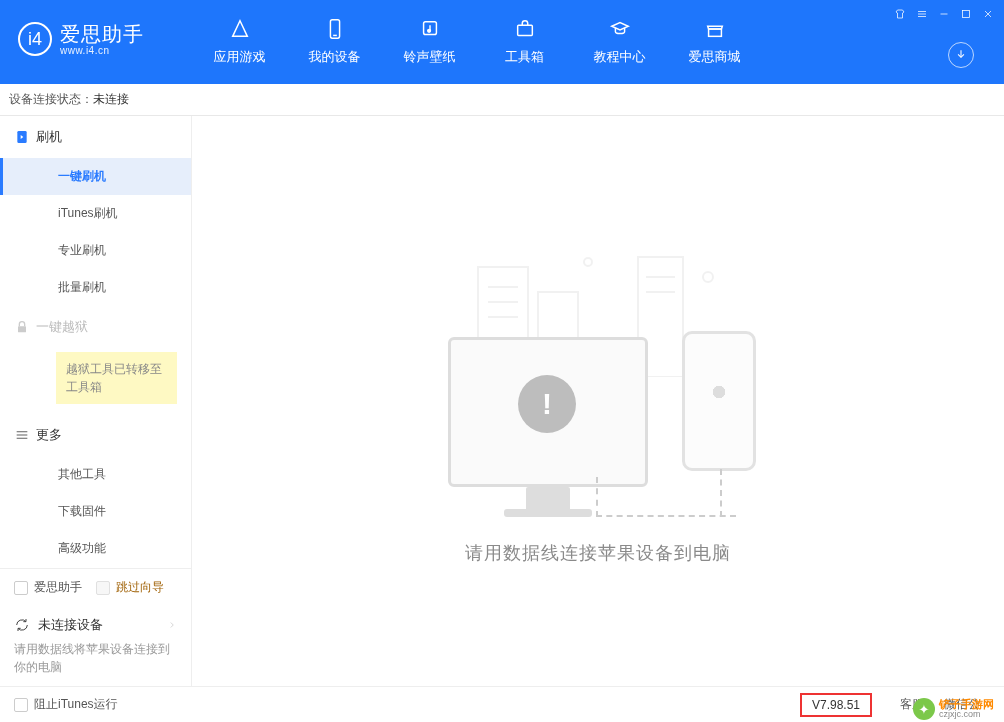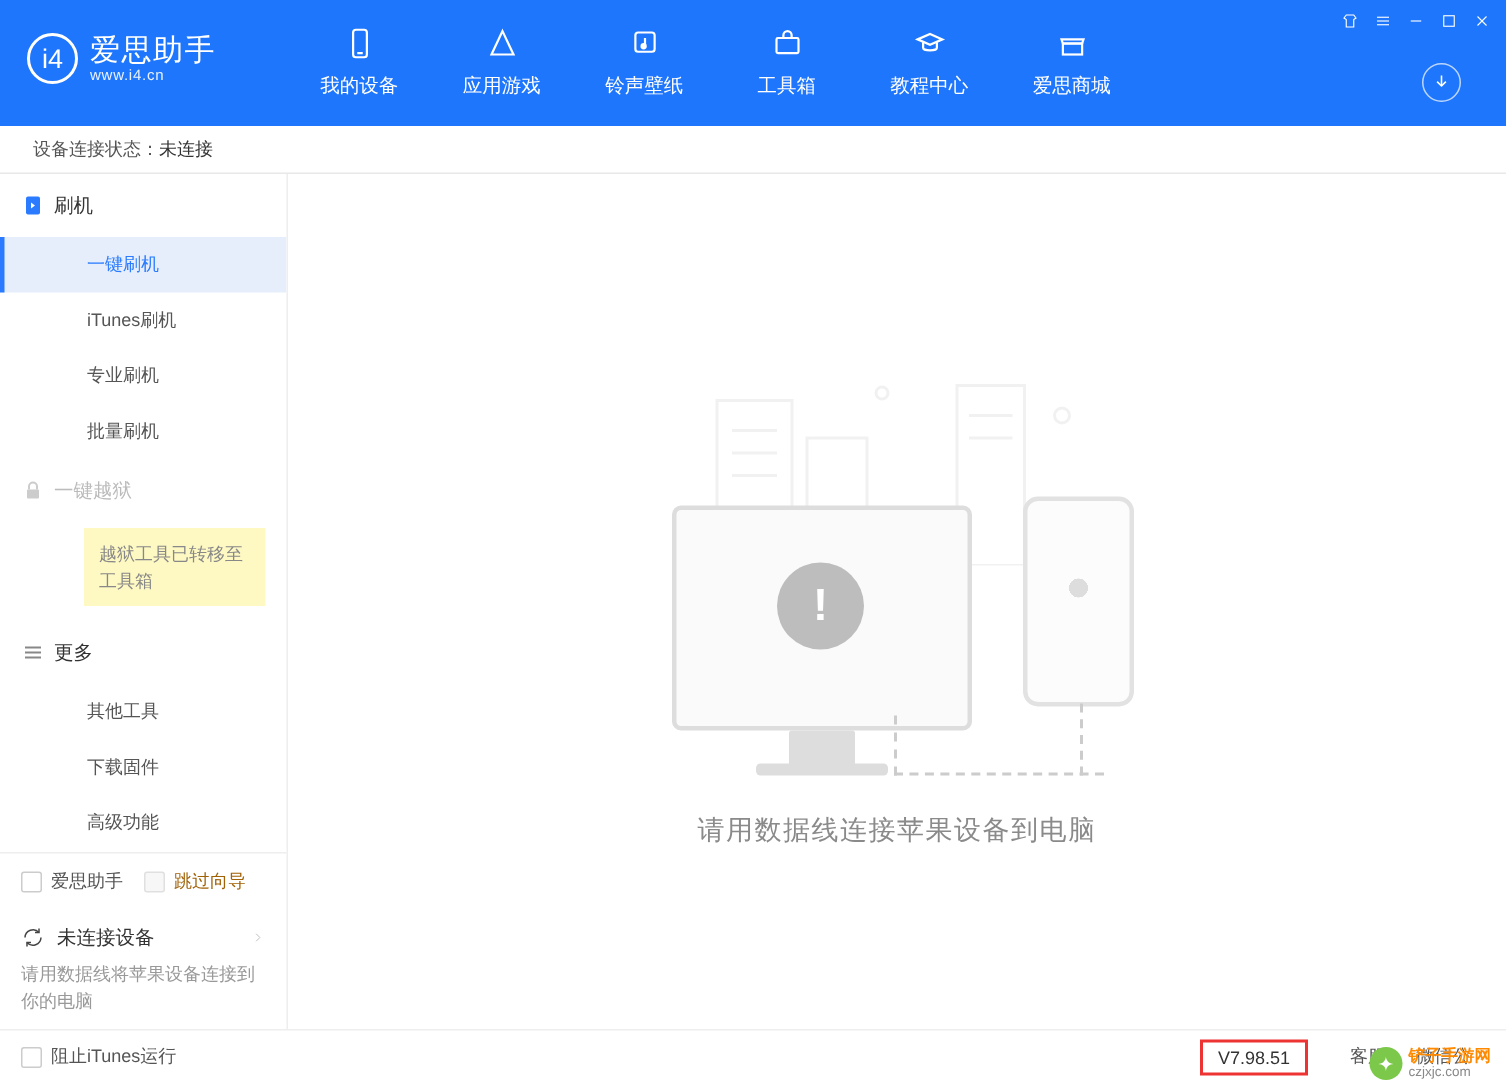--- a/index.html
+++ b/index.html
@@ -16,31 +16,31 @@
 .nav-tab { width: 95px; display: flex; flex-direction: column; align-items: center; justify-content: center; color: #fff; font-size: 13px; cursor: pointer; gap: 8px; }
 .nav-tab.active { background: #0F5AE0; }
 .nav-tab svg { width: 22px; height: 22px; fill: none; stroke: #fff; stroke-width: 1.6; }
 
 .titlebar-right { position: absolute; top: 6px; right: 6px; display: flex; gap: 2px; }
 .tb-btn { width: 20px; height: 16px; display: flex; align-items: center; justify-content: center; color: #fff; cursor: pointer; }
 .tb-btn svg { width: 12px; height: 12px; stroke: #fff; fill: none; stroke-width: 1.5; }
 .download-circle { position: absolute; right: 30px; bottom: 16px; width: 26px; height: 26px; border: 1.5px solid rgba(255,255,255,.7); border-radius: 50%; display: flex; align-items: center; justify-content: center; cursor: pointer; }
 .download-circle svg { width: 14px; height: 14px; stroke: #fff; fill: none; stroke-width: 1.8; }
 
-.statusbar { height: 32px; border-bottom: 1px solid #e8e8e8; display: flex; align-items: center; padding: 0 22px; font-size: 12px; color: #555; }
+.statusbar { height: 32px; border-bottom: 1px solid #e8e8e8; display: flex; align-items: center; padding: 0 9px; font-size: 12px; color: #555; }
 .statusbar .val { color: #333; font-weight: 500; margin-left: 0; }
 
 .body { display: flex; height: calc(722px - 84px - 32px - 36px); }
 .sidebar { width: 192px; border-right: 1px solid #eee; display: flex; flex-direction: column; }
 .side-scroll { flex: 1; overflow-y: auto; }
 .group-head { display: flex; align-items: center; gap: 10px; padding: 12px 14px 12px 36px; color: #333; cursor: pointer; font-size: 13px; position: relative; }
 .group-head .gicon { position: absolute; left: 14px; width: 16px; height: 16px; } 
 .group-head.locked { color: #bbb; }
 .sub-item { padding: 10px 14px 10px 58px; color: #555; cursor: pointer; font-size: 12px; }
-.sub-item.active { background: #E6EEFB; color: #2A7BFF; border-left: 3px solid #2A7BFF; padding-left: 55px; }
+.sub-item.active { background: #E6EEFB; color: #2A7BFF; border-left: 3px solid #2A7BFF; padding-left: 55px; font-weight: bold; }
 .sub-note { margin: 4px 14px 10px 56px; background: #fef9c3; color: #888; font-size: 12px; padding: 8px 10px; line-height: 1.5; }
 
 .side-bottom { border-top: 1px solid #eee; }
 .chk-row { display: flex; align-items: center; gap: 14px; padding: 10px 14px; font-size: 12px; color: #555; }
 .chk { width: 14px; height: 14px; display: inline-block; border: 1px solid #ccc; border-radius: 2px; margin-right: 6px; vertical-align: middle; }
 .chk.disabled { border-color: #e0e0e0; background: #f7f7f7; }
 .chk-label { display: flex; align-items: center; }
 .chk-label.disabled { color: #a16207; }
 .dev-row { padding: 10px 14px 6px 14px; display: flex; align-items: center; gap: 8px; font-size: 13px; font-weight: 500; color: #333; }
 .dev-hint { padding: 0 14px 10px 14px; font-size: 12px; color: #999; line-height: 1.5; }
@@ -81,30 +81,30 @@
     <div class="logo-badge">i4</div>
     <div class="logo-text">
       <span class="logo-title">爱思助手</span>
       <span class="logo-sub">www.i4.cn</span>
     </div>
   </div>
 
   <div class="nav-tabs">
     <div class="nav-tab">
       <svg viewBox="0 0 24 24">
+          <path d="M12 3 L20 20 H4 Z"></path>
+        </svg>
+      <span>应用游戏</span>
+    </div>
+    <div class="nav-tab">
+      <svg viewBox="0 0 24 24">
           <rect x="7" y="2" width="10" height="20" rx="2"></rect>
           <line x1="10" y1="19" x2="14" y2="19"></line>
         </svg>
       <span>我的设备</span>
-    </div>
-    <div class="nav-tab">
-      <svg viewBox="0 0 24 24">
-          <path d="M12 3 L20 20 H4 Z"></path>
-        </svg>
-      <span>应用游戏</span>
     </div>
     <div class="nav-tab">
       <svg viewBox="0 0 24 24">
           <rect x="5" y="4" width="14" height="14" rx="2"></rect>
           <path d="M12 8v5"></path>
           <circle cx="11" cy="14" r="1.5" fill="#fff"></circle>
         </svg>
       <span>铃声壁纸</span>
     </div>
     <div class="nav-tab">

